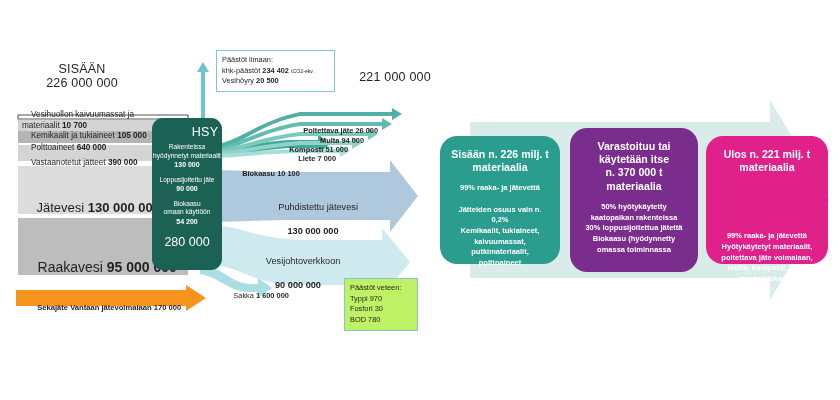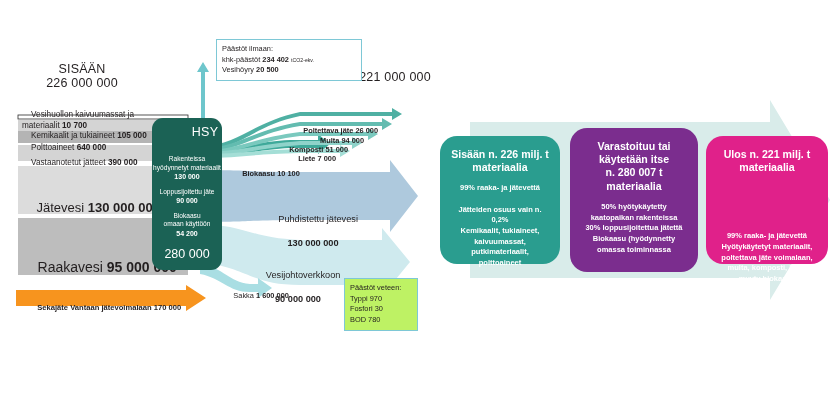--- a/index.html
+++ b/index.html
@@ -29,21 +29,21 @@
   }
 
   
   .hsy-box {
     position: absolute; left: 152px; top: 118px; width: 70px; height: 152px;
     background: #1b6255; border-radius: 11px;
     color: #ffffff; text-align: center;
     display: flex; flex-direction: column; align-items: center;
     padding-top: 7px;
   }
-  .hsy-title { font-size: 12.5px; letter-spacing: .3px; margin-bottom: 16px; padding-left: 36px; }
+  .hsy-title { font-size: 12.5px; letter-spacing: .3px; margin-bottom: 4px; padding-left: 36px; }
   .hsy-item { font-size: 6.6px; line-height: 1.3; margin-bottom: 6px; }
   .hsy-item .v { font-weight: bold; font-size: 7px; }
   .hsy-total { font-size: 12.5px; margin-top: 2px; }
 
   
   .flowlabel {
     position: absolute; font-size: 7.4px; color: #231f20; white-space: pre;
     text-align: right; font-weight: bold;
   }
   .flowlabel .n { font-weight: bold; }
@@ -176,21 +176,21 @@
       <span class="v">90 000</span>
     </div>
     <div class="hsy-item">
       <span style="white-space:pre-line;">Biokaasu
 omaan käyttöön</span><br>
       <span class="v">54 200</span>
     </div>
     <div class="hsy-total">280 000</div>
   </div>
 
-  <div class="callout" style="left:216px; top:39px; width:146px;">
+  <div class="callout" style="left:216px; top:50px; width:119px;">
     <div>Päästöt ilmaan:</div>
     <div>
       <span>khk-päästöt </span><span class="b">234 402</span>
       <span class="sup">tCO2-ekv.</span>
     </div>
     <div>
       <span>Vesihöyry </span><span class="b">20 500</span>
     </div>
   </div>
 
@@ -216,25 +216,25 @@
   <div class="flowlabel" style="left:250px; top:136px; width:98px;">
     <span>Komposti </span><span class="n">51 000</span>
   </div>
   <div class="flowlabel" style="left:250px; top:145px; width:86px;">
     <span>Liete </span><span class="n">7 000</span>
   </div>
   <div class="flowlabel" style="left:234px; top:160px; width:74px; text-align:left;">
     <span>Biokaasu </span><span class="n">10 100</span>
   </div>
 
-  <div class="bigflow" style="left:248px; top:202px; width:130px;">
+  <div class="bigflow" style="left:248px; top:190px; width:130px;">
     <span>Puhdistettu jätevesi</span>
     <br><span class="n">130 000 000</span>
   </div>
-  <div class="bigflow" style="left:238px; top:258px; width:120px;">
+  <div class="bigflow" style="left:238px; top:244px; width:120px;">
     <span>Vesijohtoverkkoon</span>
     <br><span class="n">90 000 000</span>
   </div>
   <div class="bigflow" style="left:214px; top:281px; width:86px; font-size:7.4px;">
     <span>Sakka </span><span class="n">1 600 000</span>
   </div>
 
   <div class="orange-label" style="left:20px; top:294px; width:170px;text-align:center;">
     <span>Sekajäte Vantaan jätevoimalaan </span><span>170 000</span>
   </div>
@@ -247,21 +247,21 @@
 Jätteiden osuus vain n. 0,2%
 Kemikaalit, tukiaineet,
 kaivuumassat,
 putkimateriaalit,
 polttoaineet</div>
   </div>
 
   <div class="card purple" style="left:570px; top:128px; width:128px; height:144px;">
     <div class="c-title">Varastoituu tai
 käytetään itse
-n. 280 007 t materiaalia</div>
+n. 370 000 t materiaalia</div>
     <div class="c-body">50% hyötykäytetty
 kaatopaikan rakenteissa
 30% loppusijoitettua jätettä
 Biokaasu (hyödynnetty
 omassa toiminnassa</div>
   </div>
 
   <div class="card pink" style="left:706px; top:136px; width:122px; height:128px;gap:48px;">
     <div class="c-title">Ulos n. 221 milj. t
 materiaalia</div>

